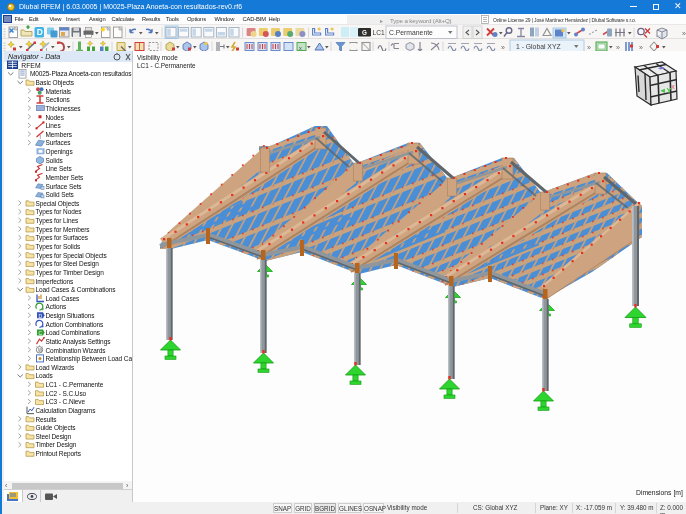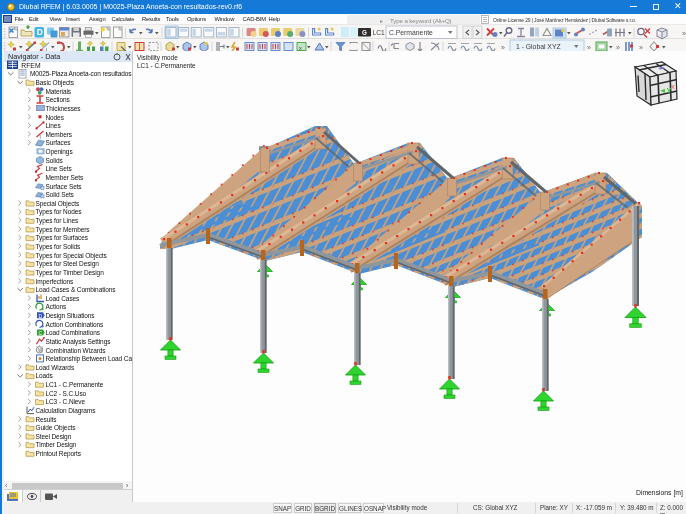--- a/index.html
+++ b/index.html
@@ -2,21 +2,21 @@
 <html><head><meta charset="utf-8"><style>
 * { margin:0; padding:0; box-sizing:border-box; }
 body { width:686px; height:514px; overflow:hidden; font-family:"Liberation Sans",sans-serif; }
 #win { position:relative; width:686px; height:514px; background:#f0f0f0; border-left:2px solid #1479d7; border-right:2px solid #1479d7; border-bottom:2px solid #1479d7; }
 .abs { position:absolute; }
 #titlebar { left:0; top:0; width:686px; height:14px; background:#1479d7; color:#fff; font-size:7px; }
 #menubar { left:0; top:14px; width:684px; height:11px; background:#fdfdfd; font-size:5.8px; letter-spacing:-0.15px; color:#1a1a1a; border-bottom:1px solid #e8e8e8;}
 .menuitem { position:absolute; top:1.5px; }
 #toolbars { left:0; top:25px; width:684px; height:27px; background:#f7f6f5; }
 #panel { left:2px; top:51px; width:129px; height:451px; background:#fff; border-right:1px solid #c8c8c8; }
-#panelhdr { left:0px; top:0px; width:128px; height:11px; background:#dce8f6; font-size:7.2px; color:#222; }
+#panelhdr { left:0px; top:0px; width:128px; height:11px; background:#dce8f6; font-size:7.2px; color:#222;font-style:italic; }
 #viewport { left:131px; top:51px; width:553px; height:451px; background:#fdfdfd; }
 #statusbar { left:0px; top:502px; width:686px; height:12px; background:#f0f0f0; font-size:6.3px; color:#333; }
 .sbox { position:absolute; top:1px; height:10px; border:1px solid #cfcfcf; background:#f6f6f6; text-align:center; line-height:9px; }
 text { font-family:"Liberation Sans",sans-serif; }
 </style></head><body>
 <div id="win">
  <div class="abs" id="titlebar">
    <svg class="abs" style="left:4px;top:2px" width="10" height="10">
         <circle cx="5" cy="5" r="3.5" fill="#f4c430" stroke="#8a6d1a" stroke-width="1"></circle>
         <circle cx="4" cy="4" r="1.2" fill="#fff"></circle>

